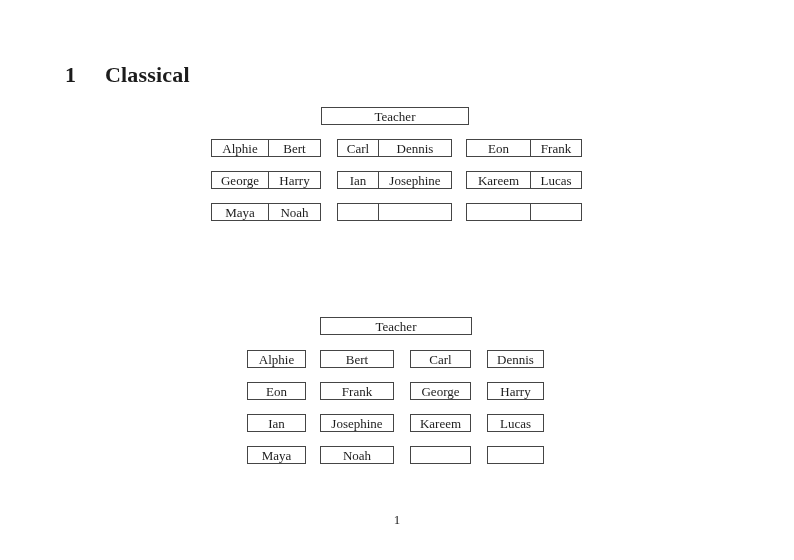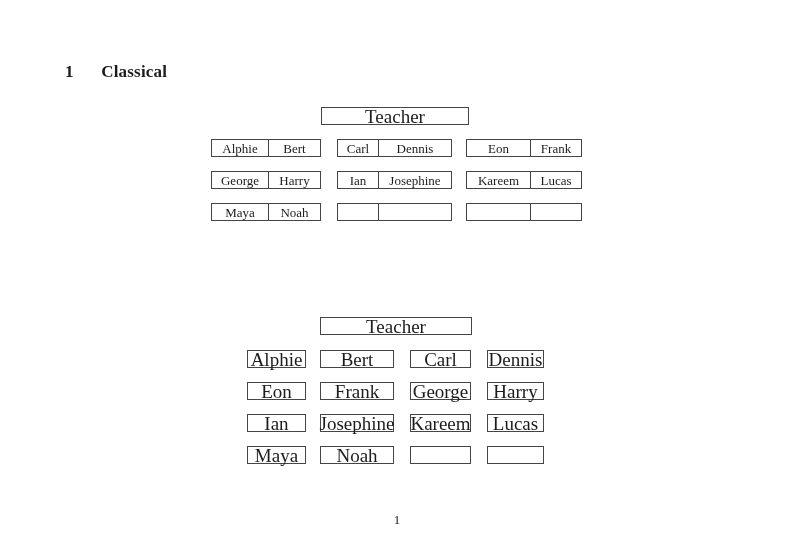--- a/index.html
+++ b/index.html
@@ -2,30 +2,30 @@
 <html><head>
 <meta charset="utf-8">
 <style>
   html, body { margin:0; padding:0; background:#ffffff; }
   .page {
     position:relative; width:794px; height:560px; background:#ffffff;
     font-family:"Liberation Serif","DejaVu Serif",serif; color:#1c1c1c;
     overflow:hidden;
   }
   .heading {
-    position:absolute; left:65px; font-weight:bold; font-size:17px;
+    position:absolute; left:65px; font-weight:bold; font-size:22px;
     white-space:nowrap; letter-spacing:0.2px;
   }
   .heading .num { display:inline-block; }
   .heading .title { display:inline-block; margin-left:23px; }
   .box {
     position:absolute; box-sizing:border-box; height:18px;
     border:1px solid #454545; background:#fff;
     display:flex; align-items:center; justify-content:center;
-    font-size:19px; line-height:1;
+    font-size:13px; line-height:1;
   }
   .desk {
     position:absolute; box-sizing:border-box; height:18px;
     border:1px solid #454545; background:#fff; display:flex;
   }
   .desk .seat {
     box-sizing:border-box; display:flex; align-items:center; justify-content:center;
     font-size:13px; line-height:1; height:100%;
   }
   .desk .seat-l { border-right:1px solid #454545; }

